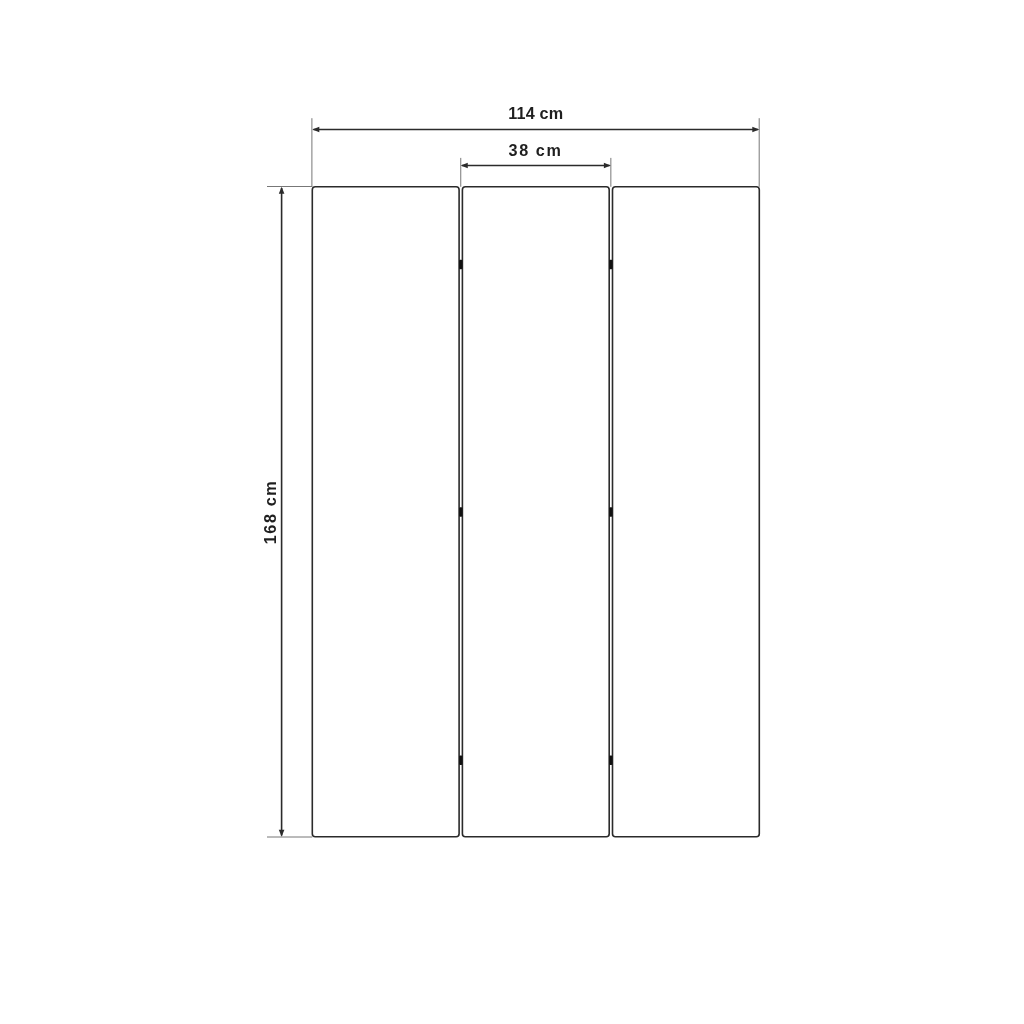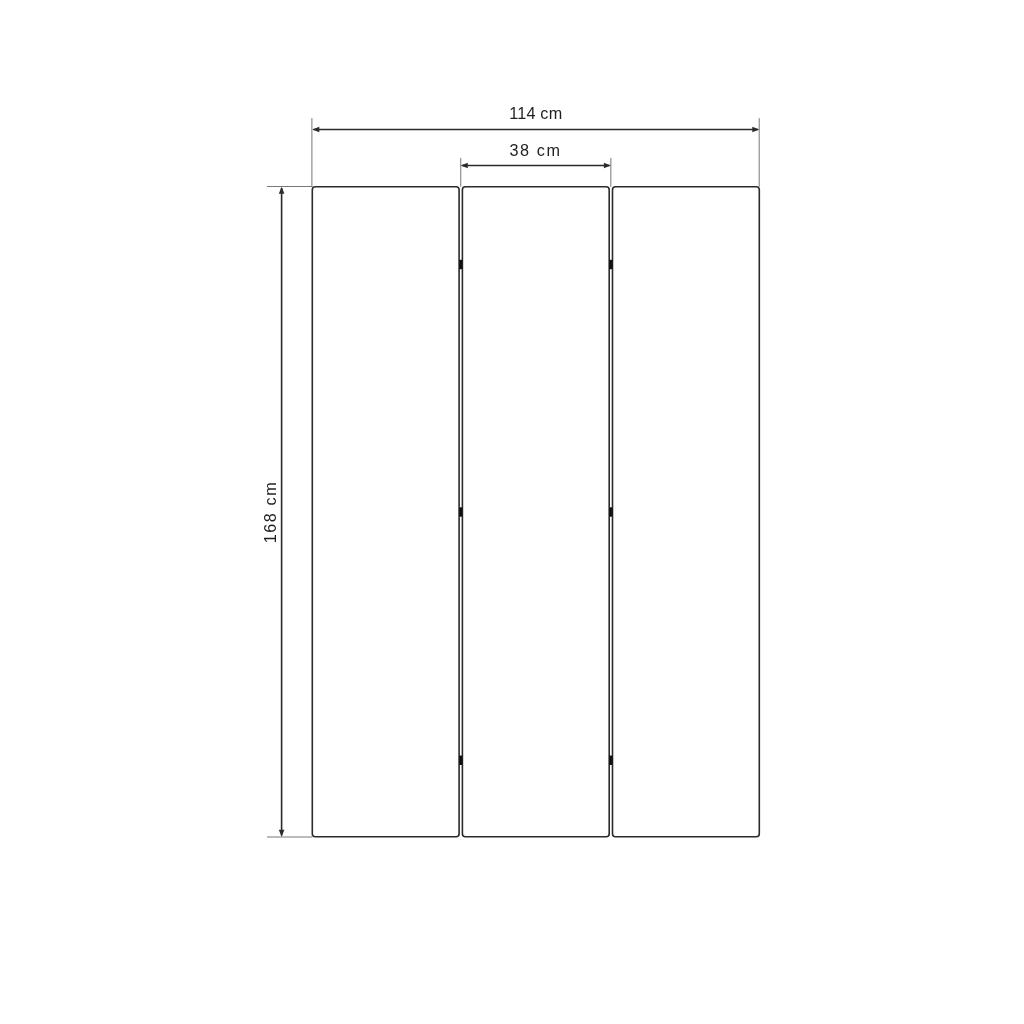--- a/index.html
+++ b/index.html
@@ -1,16 +1,16 @@
 <!DOCTYPE html>
 <html><head>
 <meta charset="utf-8">
 <style>
   html,body{margin:0;padding:0;background:#ffffff;}
-  .page{width:944px;height:1024px;position:relative;background:#4d7c0f;overflow:hidden;}
+  .page{width:944px;height:1024px;position:relative;background:#4d7c0f;overflow:hidden;font-weight:bold;}
   svg{display:block;}
   text{font-family:"Liberation Sans",sans-serif;fill:#1f1f1f;}
 </style>
 </head>
 <body>
 <div class="page">
 <svg width="1024" height="1024" viewBox="0 0 1024 1024">
 
   <rect x="0" y="0" width="1024" height="1024" fill="#ffffff"></rect>
 

